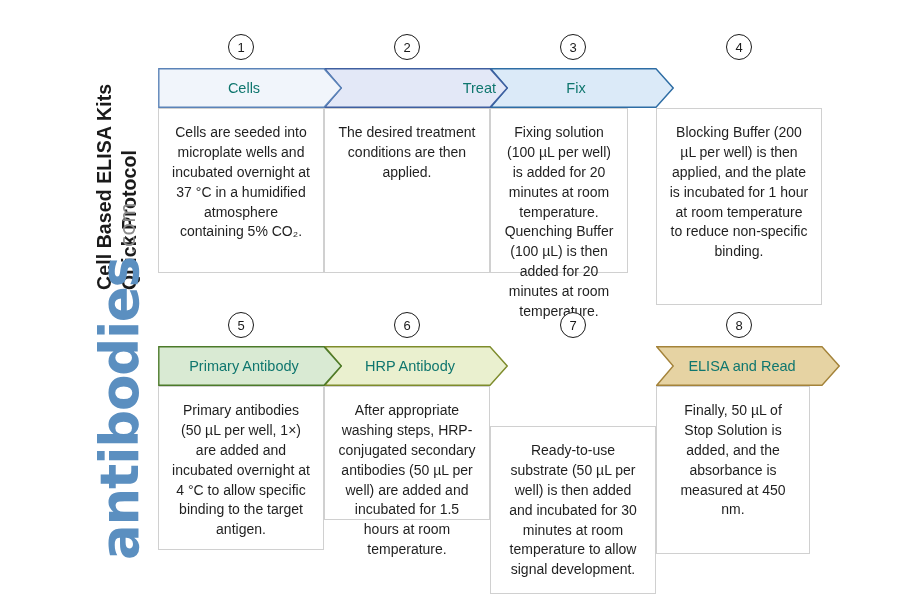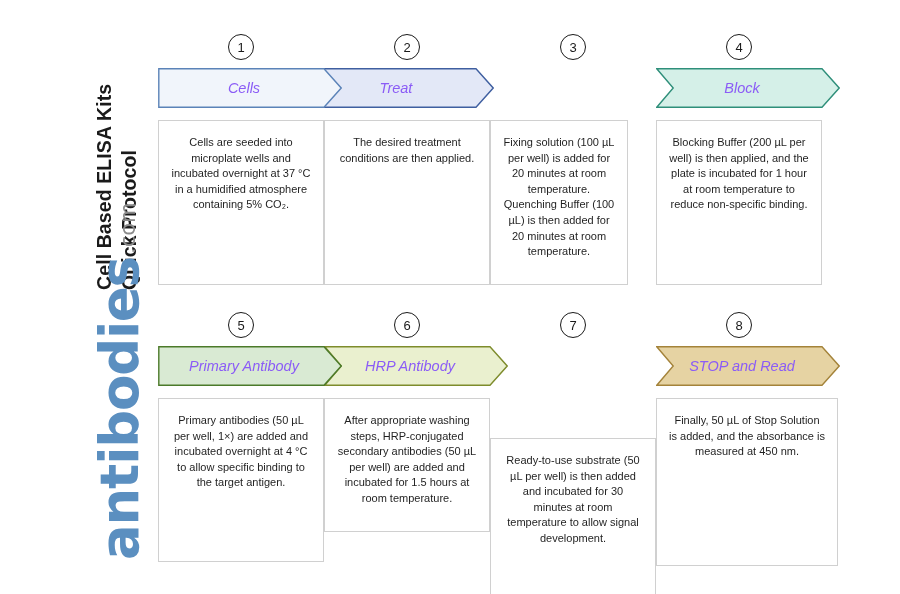--- a/index.html
+++ b/index.html
@@ -97,47 +97,46 @@
   }
   .chev {
     position: absolute;
     top: 0;
     height: 40px;
     display: flex;
     align-items: center;
     justify-content: center;
     box-sizing: border-box;
     font-size: 14.5px;
-    color: #8b5cf6;
-    font-style: italic;
+    color: #0f766e;
   }
   .chev .chev-label {
     position: relative;
     z-index: 2;
     padding-right: 12px;
   }
   .chev-bg {
     position: absolute;
     inset: 0;
     z-index: 1;
   }
   .chev-bg svg { display: block; width: 100%; height: 100%; }
 
   .body-band {
     position: relative;
   }
   .body-cell {
     position: absolute;
-    top: 12px;
+    top: 0;
     box-sizing: border-box;
     border: 1px solid #d0d0d0;
     background: #ffffff;
     padding: 14px 12px 10px 12px;
     text-align: center;
-    font-size: 11px;
+    font-size: 14px;
     line-height: 1.42;
     color: #1f1f1f;
     display: flex;
     justify-content: center;
   }
   .body-cell .cell-text { display: block; }
 </style>
 </head>
 <body>
 
@@ -160,48 +159,48 @@
     </div>
   <div class="chevron-band">
       <div class="chev" style="left: 0px; width: 184px; z-index: 4;">
         <div class="chev-bg">
           <svg viewBox="0 0 184 40" preserveAspectRatio="none">
             <polygon points="0.8,0.8 166,0.8 183.2,20 166,39.2 0.8,39.2" fill="#f1f5fb" stroke="#5b83b8" stroke-width="1.4" stroke-linejoin="miter"></polygon>
           </svg>
         </div>
         <span class="chev-label">Cells</span>
       </div>
-      <div class="chev" style="left: 152px; width: 184px; z-index: 3;">
+      <div class="chev" style="left: 166px; width: 184px; z-index: 3; justify-content: flex-end;">
         <div class="chev-bg">
           <svg viewBox="0 0 184 40" preserveAspectRatio="none">
             <polygon points="0.8,0.8 166,0.8 183.2,20 166,39.2 0.8,39.2 17.2,20" fill="#e3e8f7" stroke="#3f5fa0" stroke-width="1.4" stroke-linejoin="miter"></polygon>
           </svg>
         </div>
         <span class="chev-label">Treat</span>
       </div>
-      <div class="chev" style="left: 498px; width: 184px; z-index: 1;">
-        <div class="chev-bg">
-          <svg viewBox="0 0 184 40" preserveAspectRatio="none">
-            <polygon points="0.8,0.8 166,0.8 183.2,20 166,39.2 0.8,39.2 17.2,20" fill="#d5f0e8" stroke="#2f8f7a" stroke-width="1.4" stroke-linejoin="miter"></polygon>
-          </svg>
-        </div>
-        <span class="chev-label">Block</span>
+      <div class="chev" style="left: 332px; width: 184px; z-index: 2;">
+        <div class="chev-bg">
+          <svg viewBox="0 0 184 40" preserveAspectRatio="none">
+            <polygon points="0.8,0.8 166,0.8 183.2,20 166,39.2 0.8,39.2 17.2,20" fill="#dbeaf8" stroke="#2e6da4" stroke-width="1.4" stroke-linejoin="miter"></polygon>
+          </svg>
+        </div>
+        <span class="chev-label">Fix</span>
       </div>
     </div>
   <div class="body-band" style="height: 165px;">
       <div class="body-cell" style="left: 0px; width: 166px; height: 165px;">
         <span class="cell-text">Cells are seeded into microplate wells and incubated overnight at 37 °C in a humidified atmosphere containing 5% CO₂.</span>
       </div>
       <div class="body-cell" style="left: 166px; width: 166px; height: 165px; justify-content: flex-end;">
         <span class="cell-text">The desired treatment conditions are then applied.</span>
       </div>
       <div class="body-cell" style="left: 332px; width: 138px; height: 165px;">
         <span class="cell-text">Fixing solution (100 µL per well) is added for 20 minutes at room temperature. Quenching Buffer (100 µL) is then added for 20 minutes at room temperature.</span>
       </div>
-      <div class="body-cell" style="left: 498px; width: 166px; height: 165px;">
+      <div class="body-cell" style="left: 498px; width: 166px; height: 197px;">
         <span class="cell-text">Blocking Buffer (200 µL per well) is then applied, and the plate is incubated for 1 hour at room temperature to reduce non-specific binding.</span>
       </div>
     </div>
 </div>
 
 <div class="flow-row" id="row-2" style="width: 682px;">
   <div class="step-numbers">
       <div class="step-num" style="left: 70px;">5</div>
       <div class="step-num" style="left: 236px;">6</div>
       <div class="step-num" style="left: 402px;">7</div>
@@ -223,30 +222,30 @@
           </svg>
         </div>
         <span class="chev-label">HRP Antibody</span>
       </div>
       <div class="chev" style="left: 498px; width: 184px; z-index: 1;">
         <div class="chev-bg">
           <svg viewBox="0 0 184 40" preserveAspectRatio="none">
             <polygon points="0.8,0.8 166,0.8 183.2,20 166,39.2 0.8,39.2 17.2,20" fill="#e6d3a3" stroke="#a4833a" stroke-width="1.4" stroke-linejoin="miter"></polygon>
           </svg>
         </div>
-        <span class="chev-label">STOP and Read</span>
+        <span class="chev-label">ELISA and Read</span>
       </div>
     </div>
   <div class="body-band" style="height: 168px;">
       <div class="body-cell" style="left: 0px; width: 166px; height: 164px;">
         <span class="cell-text">Primary antibodies (50 µL per well, 1×) are added and incubated overnight at 4 °C to allow specific binding to the target antigen.</span>
       </div>
       <div class="body-cell" style="left: 166px; width: 166px; height: 134px;">
         <span class="cell-text">After appropriate washing steps, HRP-conjugated secondary antibodies (50 µL per well) are added and incubated for 1.5 hours at room temperature.</span>
       </div>
       <div class="body-cell" style="left: 332px; width: 166px; height: 168px; margin-top: 40px;">
         <span class="cell-text">Ready-to-use substrate (50 µL per well) is then added and incubated for 30 minutes at room temperature to allow signal development.</span>
       </div>
-      <div class="body-cell" style="left: 498px; width: 182px; height: 168px;">
+      <div class="body-cell" style="left: 498px; width: 154px; height: 168px;">
         <span class="cell-text">Finally, 50 µL of Stop Solution is added, and the absorbance is measured at 450 nm.</span>
       </div>
     </div>
 </div>
 
 </body></html>

